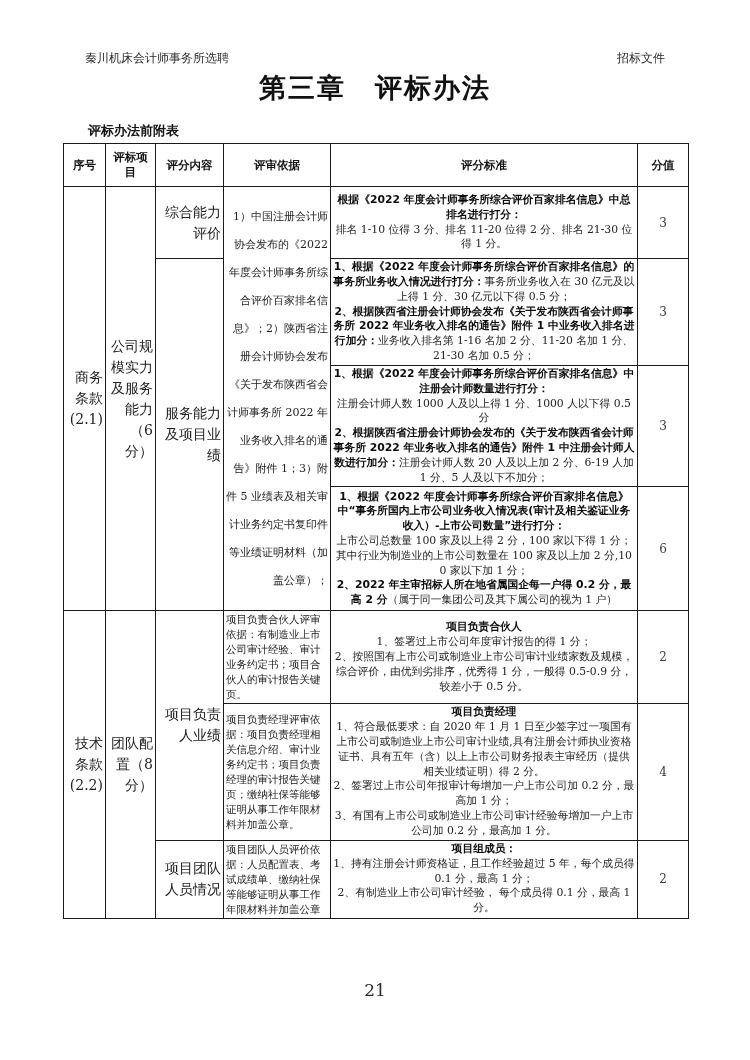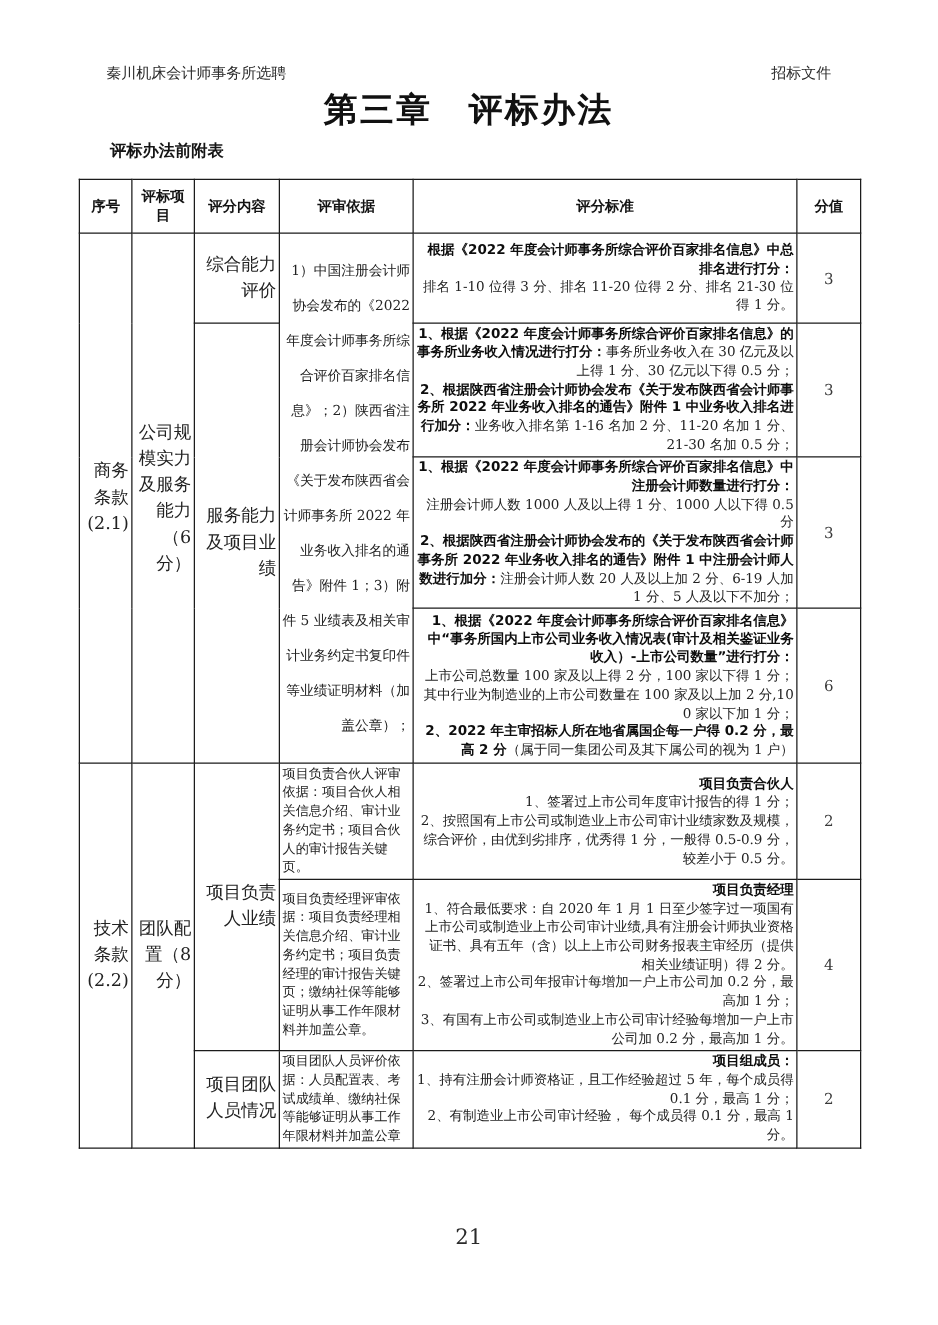--- a/index.html
+++ b/index.html
@@ -15,21 +15,21 @@
   .doc-header .hl{float:left;}
   .doc-header .hr{float:right;}
 
   .chapter-title{
     position:absolute;top:70px;left:0;width:750px;text-align:center;
     font-size:27px;font-weight:bold;letter-spacing:2px;color:#111;
     font-family:Liberation Sans, sans-serif;margin:0;
   }
 
   .pre-table-label{
-    position:absolute;top:112px;left:88px;font-size:13px;font-weight:bold;
+    position:absolute;top:122px;left:88px;font-size:13px;font-weight:bold;
     font-family:"DejaVu Sans","Liberation Sans",sans-serif;color:#151515;
   }
 
   table.eval{
     position:absolute;left:63px;top:143px;width:625px;
     border-collapse:collapse;table-layout:fixed;
   }
   table.eval th,table.eval td{
     border:1px solid #1b1b1b;
     word-break:break-all;overflow:hidden;
@@ -50,21 +50,21 @@
   }
   td.basis-c{
     text-align:right;vertical-align:top;font-size:11px;line-height:28px;
     padding:10px 2px 2px 2px;color:#222;
   }
   td.basis{
     text-align:left;vertical-align:top;font-size:10.5px;line-height:15px;
     padding:3px 2px 2px 3px;color:#222;
   }
   td.crit{
-    text-align:right;vertical-align:top;font-size:10.8px;line-height:14.8px;
+    text-align:center;vertical-align:top;font-size:10.8px;line-height:14.8px;
     padding:3px 4px 2px 4px;color:#222;
   }
   td.crit .b, td.basis .b{
     font-weight:bold;color:#0d0d0d;
     font-family:"DejaVu Sans","Liberation Sans",sans-serif;
   }
   td.score{
     text-align:center;vertical-align:middle;font-size:12px;color:#3a3a3a;
   }
 
@@ -140,21 +140,21 @@
           <span>上市公司总数量 100 家及以上得 2 分，100 家以下得 1 分；</span><br>
           <span>其中行业为制造业的上市公司数量在 100 家及以上加 2 分,100 家以下加 1 分；</span><br>
           <span class="b">2、2022 年主审招标人所在地省属国企每一户得 0.2 分，最高 2 分</span><span>（属于同一集团公司及其下属公司的视为 1 户）</span>
         </td>
         <td class="score">6</td>
       </tr>
       <tr class="r5">
         <td class="cen" rowspan="3">技术条款(2.2)</td>
         <td class="cen" rowspan="3">团队配置（8 分）</td>
         <td class="cen" rowspan="2">项目负责人业绩</td>
-        <td class="basis">项目负责合伙人评审依据：项目合伙人相关信息介绍、审计业务约定书；项目合伙人的审计报告关键页。</td>
+        <td class="basis">项目负责合伙人评审依据：有制造业上市公司审计经验、审计业务约定书；项目合伙人的审计报告关键页。</td>
         <td class="crit">
           <span class="b">项目负责合伙人</span><br>
           <span>1、签署过上市公司年度审计报告的得 1 分；</span><br>
           <span>2、按照国有上市公司或制造业上市公司审计业绩家数及规模，综合评价，由优到劣排序，优秀得 1 分，一般得 0.5-0.9 分，较差小于 0.5 分。</span>
         </td>
         <td class="score">2</td>
       </tr>
       <tr class="r6">
         <td class="basis">项目负责经理评审依据：项目负责经理相关信息介绍、审计业务约定书；项目负责经理的审计报告关键页；缴纳社保等能够证明从事工作年限材料并加盖公章。</td>
         <td class="crit">

